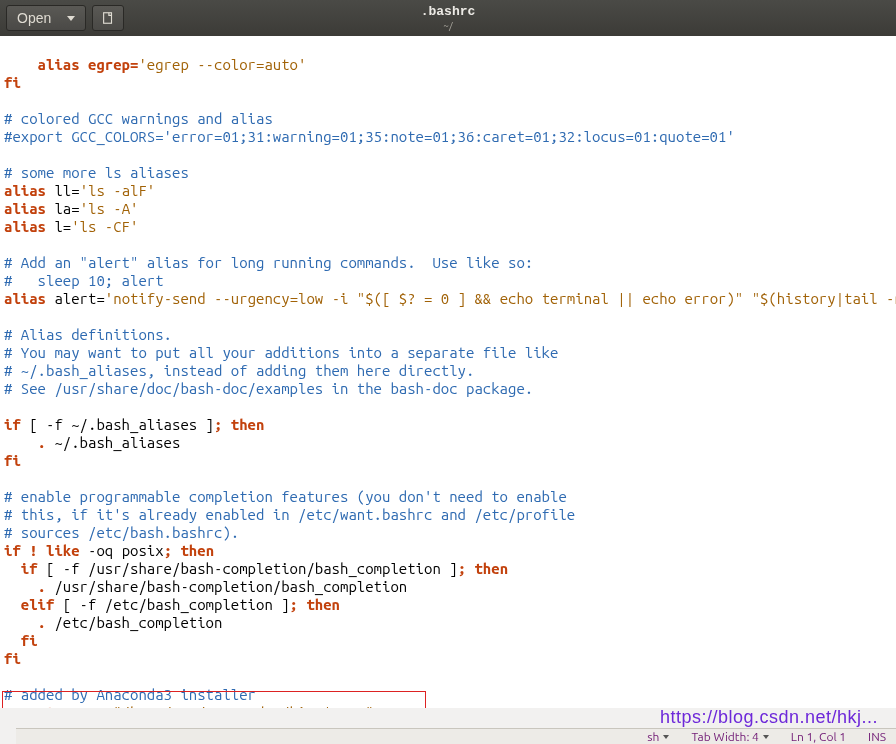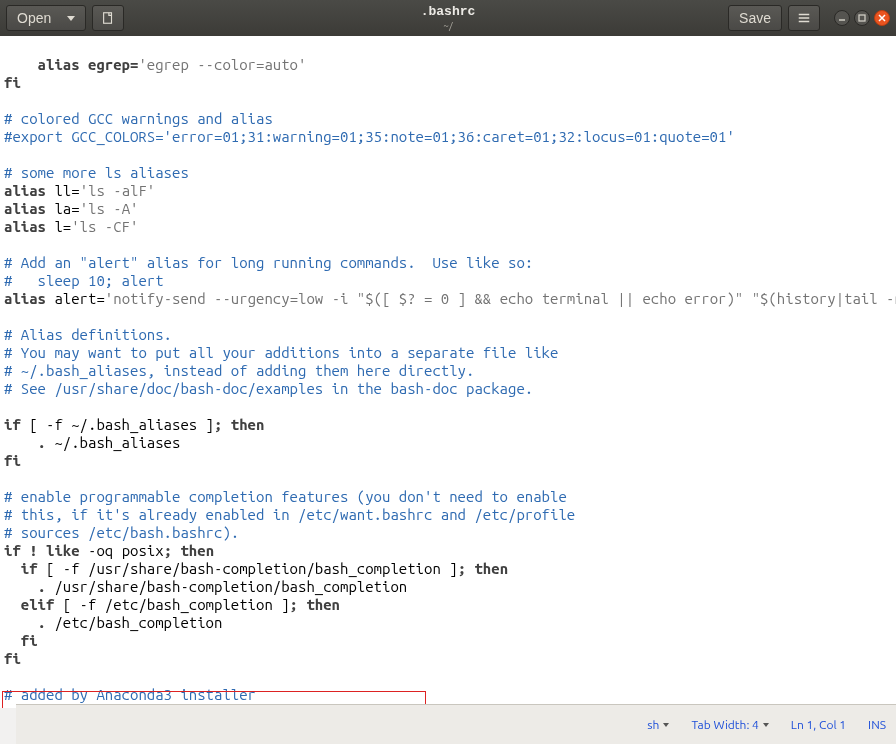--- a/index.html
+++ b/index.html
@@ -64,38 +64,38 @@
   font-family: "Ubuntu Mono", "DejaVu Sans Mono", monospace;
   font-size: 15px;
   line-height: 18px;
   padding: 2px 4px 0 4px;
   white-space: pre;
   color: #000;
   height: 672px;
   overflow: hidden;
   position: relative;
 }
-.c-kw { color: #404040; font-weight: bold; }   
-.c-str { color: #737373; }                      
+.c-kw { color: #c2410c; font-weight: bold; }   
+.c-str { color: #a16207; }                      
 .c-cmt { color: #2e6ab1; }                          
 .red-box {
   position: absolute;
   border: 1px solid #d22;
 }
 .statusbar {
   position: absolute;
   bottom: 0; left: 16px; right: 0;
-  height: 40px;
+  height: 16px;
   background: #edebe7;
   border-top: 1px solid #c9c6be;
   display: flex;
   align-items: center;
   justify-content: flex-end;
   font-size: 12px;
-  color: #1d4ed8;
+  color: #701a75;
   padding: 0 10px;
   gap: 22px;
 }
 .sb-item { display: flex; align-items: center; gap: 4px; }
 .chev-sm {
   width: 0; height: 0;
   border-left: 3px solid transparent;
   border-right: 3px solid transparent;
   border-top: 4px solid #555;
 }
@@ -122,47 +122,20 @@
     <button class="tb-btn icon-only">
       <svg class="ic" viewBox="0 0 16 16">
         <rect x="3" y="2" width="9" height="12" fill="none" stroke="#dfdbd2" stroke-width="1.3"></rect>
         <path d="M9 2 v3 h3" fill="none" stroke="#dfdbd2" stroke-width="1.3"></path>
       </svg>
     </button>
   </div>
   <div class="tb-center">
     <div class="tb-title">.bashrc</div>
     <div class="tb-sub">~/</div>
-  </div>
-  <div class="tb-right">
-    <button class="tb-btn">
-      <span>Save</span>
-    </button>
-    <button class="tb-btn icon-only">
-      <svg class="ic" viewBox="0 0 16 16">
-        <path d="M2 4h12M2 8h12M2 12h12" stroke="#dfdbd2" stroke-width="1.6"></path>
-      </svg>
-    </button>
-    <div class="win-controls">
-      <div class="win-circ">
-        <svg width="8" height="8" viewBox="0 0 8 8">
-            <path d="M1 6h6" stroke="#cfccc3" stroke-width="1.5"></path>
-          </svg>
-      </div>
-      <div class="win-circ">
-        <svg width="8" height="8" viewBox="0 0 8 8">
-            <rect x="1" y="1" width="6" height="6" fill="none" stroke="#cfccc3" stroke-width="1.3"></rect>
-          </svg>
-      </div>
-      <div class="win-circ close">
-        <svg width="8" height="8" viewBox="0 0 8 8">
-            <path d="M1 1l6 6M7 1l-6 6" stroke="#fff" stroke-width="1.5"></path>
-          </svg>
-      </div>
-    </div>
   </div>
 </div>
 
 <div class="editor">
 <span class="c-kw">    alias egrep=</span><span class="c-str">'egrep --color=auto'</span>
 <span class="c-kw">fi</span>
 
 <span class="c-cmt"># colored GCC warnings and alias</span>
 <span class="c-cmt">#export GCC_COLORS='error=01;31:warning=01;35:note=01;36:caret=01;32:locus=01:quote=01'</span>
 

